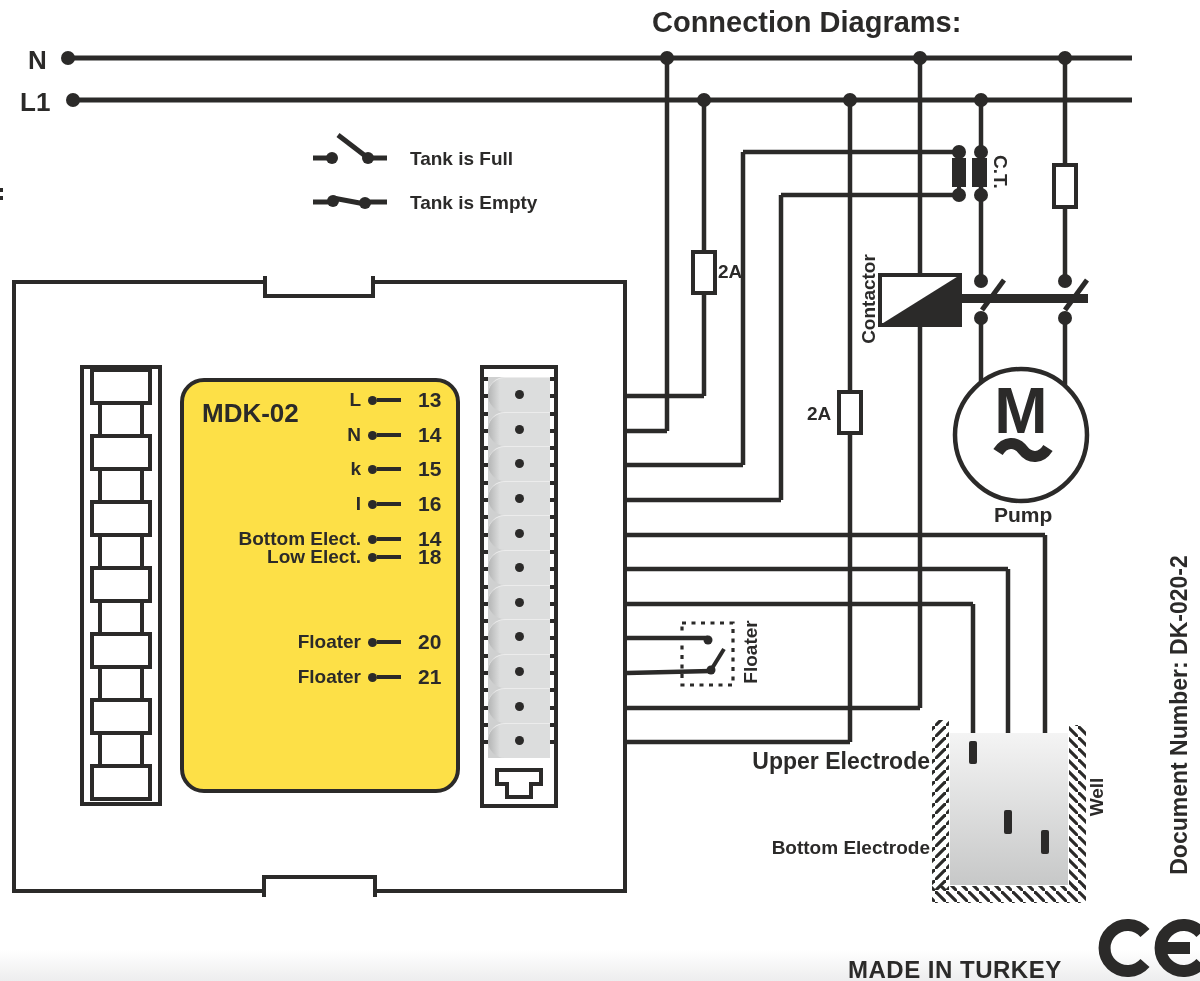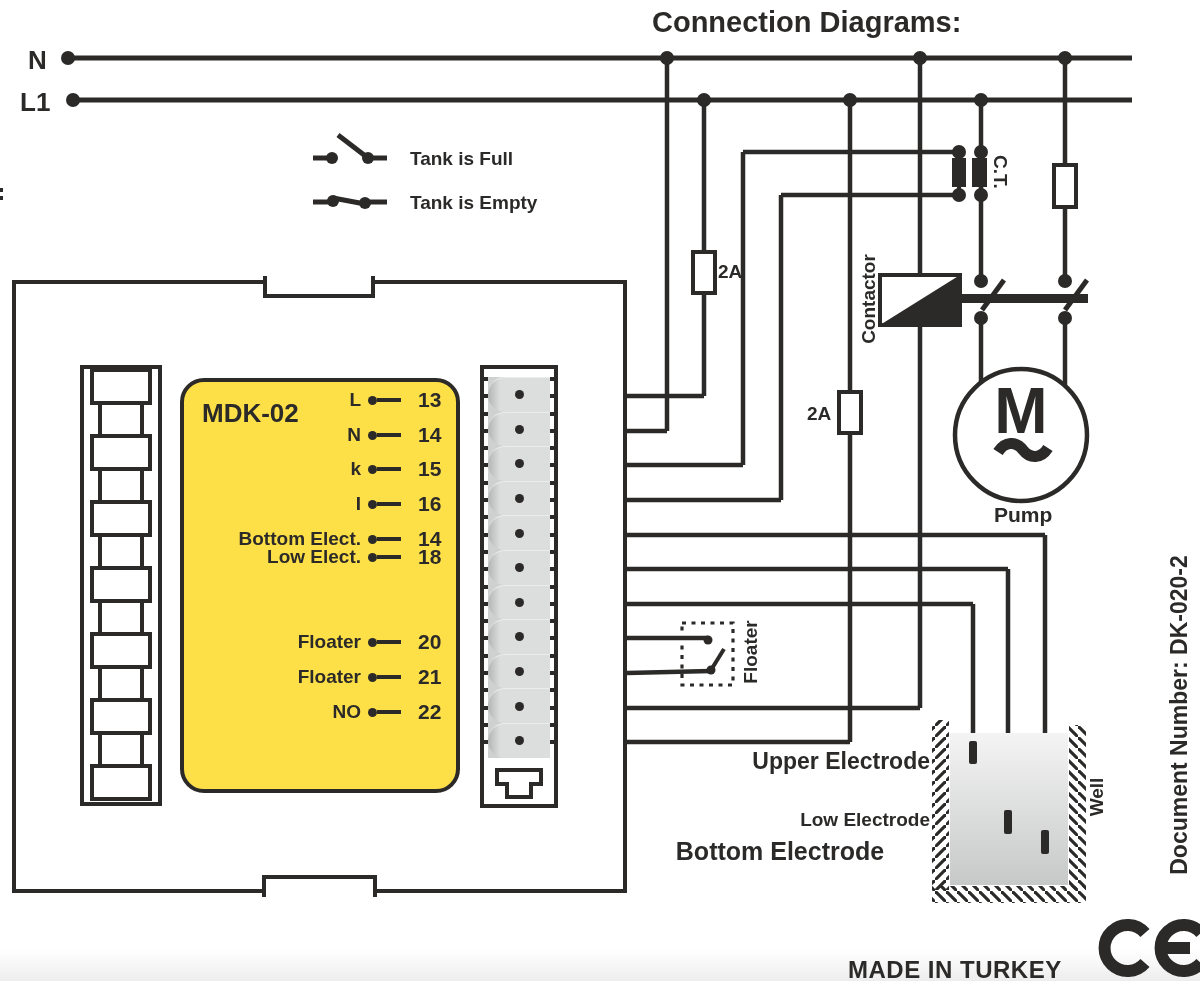--- a/index.html
+++ b/index.html
@@ -135,26 +135,20 @@
       <span class="tdot"></span>
       <span class="tbar"></span>
       <span class="tnum">20</span>
     </div>
     <div class="trow" style="top:284px">
       <span class="tlabel">Floater</span>
       <span class="tdot"></span>
       <span class="tbar"></span>
       <span class="tnum">21</span>
     </div>
-    <div class="trow" style="top:319px">
-      <span class="tlabel">NO</span>
-      <span class="tdot"></span>
-      <span class="tbar"></span>
-      <span class="tnum">22</span>
-    </div>
   </div>
 
   <div id="strip">
     <div class="tooth-col" style="left:0px;"></div>
     <div class="tooth-col" style="right:0px;"></div>
     <div id="strip-block">
         <div class="cell">
           <div class="cdot"></div>
         </div>
         <div class="cell">
@@ -193,22 +187,21 @@
   </div>
 
   <div class="lbl" style="left:718px;top:261px;font-size:19px;">2A</div>
   <div class="lbl" style="left:807px;top:403px;font-size:19px;">2A</div>
   <div class="vlabel-cw" style="left:1000px;top:172px;font-size:19px;">C.T.</div>
   <div class="vlabel" style="left:869px;top:299px;font-size:19px;">Contactor</div>
   <div class="vlabel" style="left:751px;top:652px;font-size:19px;">Floater</div>
   <div class="lbl" style="left:994px;top:503px;font-size:21px;">Pump</div>
 
   <div class="lbl" style="left:630px;top:748px;width:300px;text-align:right;font-size:23px;">Upper Electrode</div>
-  <div class="lbl" style="left:630px;top:809px;width:300px;text-align:right;font-size:19px;">Low Electrode</div>
-  <div class="lbl" style="left:630px;top:837px;width:300px;text-align:center;font-size:25px;">Bottom Electrode</div>
+  <div class="lbl" style="left:630px;top:837px;width:300px;text-align:right;font-size:19px;">Bottom Electrode</div>
   <div class="vlabel" style="left:1097px;top:797px;font-size:19px;">Well</div>
 
   <div class="vlabel" style="left:1179px;top:715px;font-size:23px;">Document Number: DK-020-2</div>
   <div class="lbl" style="left:848px;top:956px;font-size:24px;letter-spacing:0.5px;">MADE IN TURKEY</div>
 
   <svg id="overlay" width="1200" height="981" viewBox="0 0 1200 981">
     <defs>
       <linearGradient id="waterg" x1="0" y1="0" x2="0" y2="1">
         <stop offset="0" stop-color="#f4f4f4"></stop>
         <stop offset="1" stop-color="#c7c8c8"></stop>

